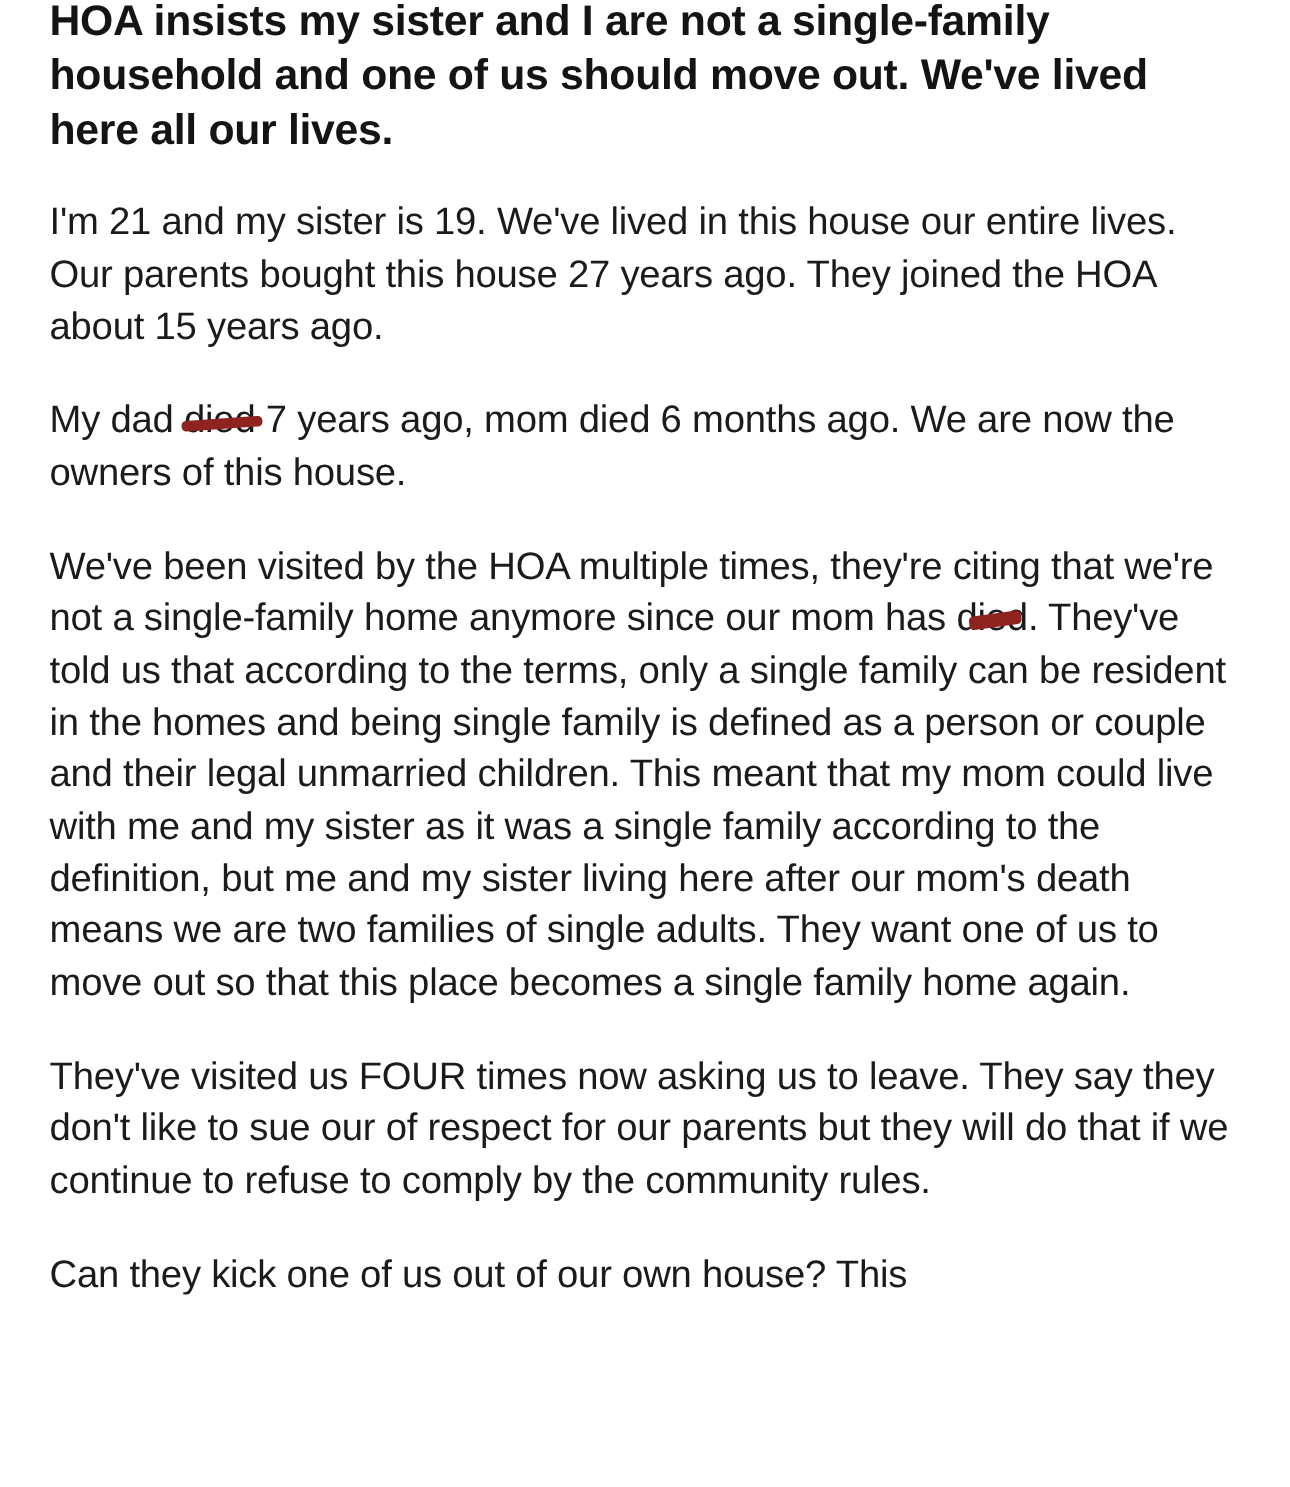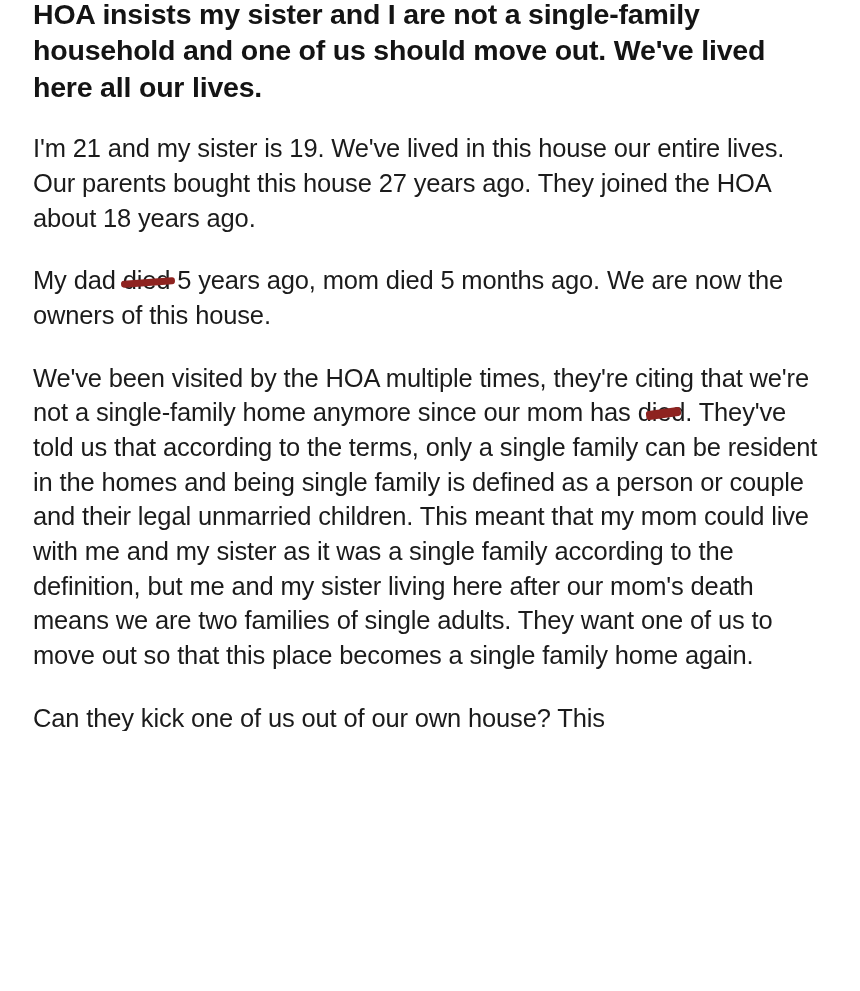--- a/index.html
+++ b/index.html
@@ -73,24 +73,25 @@
     margin-bottom: 0;
   }
 </style>
 </head>
 <body>
 
 <div class="post">
 
   <h1 class="post-title">HOA insists my sister and I are not a single-family household and one of us should move out. We've lived here all our lives.</h1>
 
-  <p class="para">I'm 21 and my sister is 19. We've lived in this house our entire lives. Our parents bought this house 27 years ago. They joined the HOA about 18 years ago.</p>
+  <p class="para">I'm 21 and my sister is 19. We've lived in this house our entire lives. Our parents bought this house 27 years ago. They joined the HOA about 15 years ago.</p>
 
-  <p class="para"><span>My dad </span><span class="redact r1"><span>died</span><span class="scribble" style="background: rgb(142, 35, 32);"></span></span><span> 5 years ago, mom died 5 months ago. We are now the owners of this house.</span></p>
+  <p class="para"><span>My dad </span><span class="redact r1"><span>died</span><span class="scribble" style="background: rgb(142, 35, 32);"></span></span><span> 7 years ago, mom died 6 months ago. We are now the owners of this house.</span></p>
 
   <p class="para"><span>We've been visited by the HOA multiple times, they're citing that we're not a single-family home anymore since our mom has </span><span class="redact r3"><span>died</span><span class="scribble" style="background: rgb(142, 35, 32);"></span></span><span>. They've told us that according to the terms, only a single family can be resident in the homes and being single family is defined as a person or couple and their legal unmarried children. This meant that my mom could live with me and my sister as it was a single family according to the definition, but me and my sister living here after our mom's death means we are two families of single adults. They want one of us to move out so that this place becomes a single family home again.</span></p>
 
+  <p class="para">They've visited us FOUR times now asking us to leave. They say they don't like to sue our of respect for our parents but they will do that if we continue to refuse to comply by the community rules.</p>
 
   <div class="clipped-wrap">
     <p class="para last">Can they kick one of us out of our own house? This</p>
   </div>
 
 </div>
 
 </body></html>

